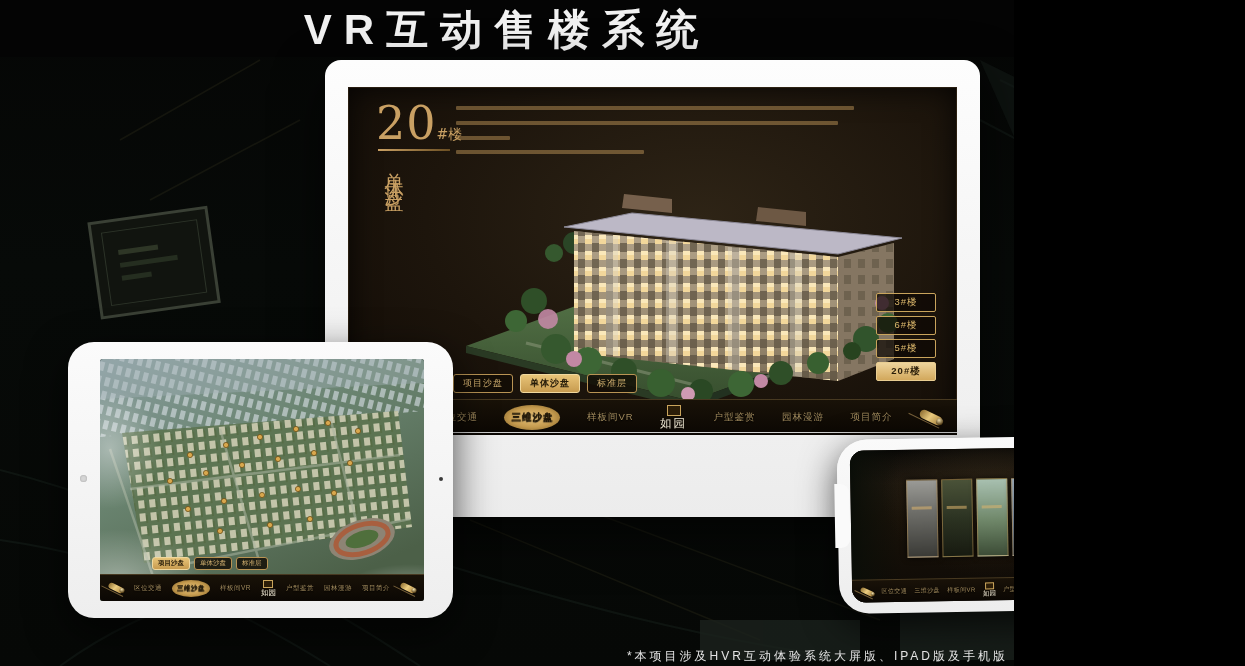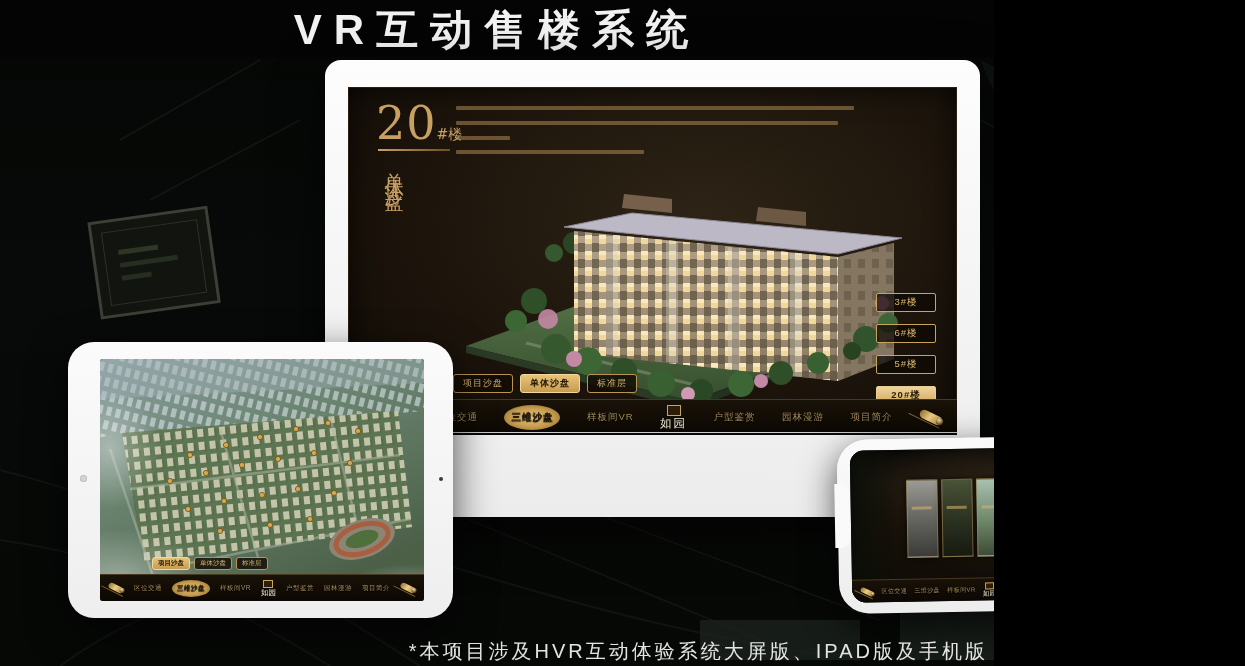--- a/index.html
+++ b/index.html
@@ -1,40 +1,40 @@
 <!DOCTYPE html>
 <html><head>
 <meta charset="utf-8">
 <style>
   html,body{margin:0;padding:0;background:#000;}
   .stage{position:relative;width:994px;height:666px;overflow:hidden;
     background:linear-gradient(180deg,#050605 0%,#070a08 40%,#060806 100%);
-    font-family:"Liberation Sans",sans-serif;}
+    font-family:"Liberation Sans",sans-serif;padding-left:20px;}
   
   .bg-map{position:absolute;inset:0;pointer-events:none;}
   .page-title{position:absolute;top:2px;left:0;width:100%;text-align:center;
     color:#f2f2f2;font-size:42px;font-weight:bold;letter-spacing:12px;}
-  .footnote{position:absolute;right:6px;bottom:1px;color:#e3e3e3;font-size:20px;letter-spacing:3px;}
+  .footnote{position:absolute;right:6px;bottom:1px;color:#e3e3e3;font-size:12px;letter-spacing:3px;}
   
   .monitor{position:absolute;left:325px;top:60px;width:655px;height:457px;background:linear-gradient(180deg,#fdfdfd,#ececec);
     border-radius:16px;box-shadow:0 18px 50px rgba(0,0,0,.65);}
   .monitor-screen{position:absolute;left:23px;top:27px;width:609px;height:348px;background:radial-gradient(ellipse at 58% 38%,#2e2416 0%,#1d150c 55%,#110b06 100%);
     box-shadow:inset 0 0 0 1px rgba(170,130,70,.18), inset 0 0 30px rgba(0,0,0,.8);overflow:hidden;}
   .screen-divider{position:absolute;left:23px;top:372px;width:609px;height:1px;background:#cfcfcf;}
   .monitor-stand{position:absolute;left:215px;top:457px;width:250px;height:160px;}
   
   .hd{position:absolute;left:28px;top:14px;color:#c9a063;}
   .hd-num{font-family:"DejaVu Serif",serif;font-size:46px;line-height:44px;letter-spacing:1px;}
   .hd-unit{font-family:"DejaVu Serif",serif;font-size:14px;}
   .hd-rule{width:72px;height:2px;background:linear-gradient(90deg,#c9a063,#6b4f23);margin:4px 0 6px 2px;}
   .hd-sub{writing-mode:vertical-rl;font-family:"DejaVu Serif",serif;font-size:19px;letter-spacing:7px;color:#c9a063;margin-left:6px;height:120px;}
   
   .txt-bar{position:absolute;height:4px;background:rgba(186,146,86,.5);border-radius:1px;}
   
-  .bbtn-col{position:absolute;left:528px;top:206px;display:flex;flex-direction:column;gap:12px;}
+  .bbtn-col{position:absolute;left:528px;top:206px;display:flex;flex-direction:column;gap:4px;}
   .bbtn{width:58px;text-align:center;font-size:9.5px;letter-spacing:1px;padding:2px 0;border:1px solid #c9a45c;
     color:#dcb86c;background:rgba(14,9,4,.72);border-radius:2px;}
   .bbtn.selected{background:linear-gradient(180deg,#eed49c,#d2a85c);color:#2a1d08;font-weight:bold;border-color:#e8cd92;}
   
   .tab-row{position:absolute;left:105px;bottom:42px;display:flex;gap:7px;}
   .tab{font-size:9px;letter-spacing:1px;padding:2px 9px;border:1px solid #b99454;border-radius:3px;
     color:#d2b070;background:rgba(18,12,5,.82);}
   .tab.selected{background:linear-gradient(180deg,#e8c478,#c79b4f);color:#241a08;font-weight:bold;border-color:#f0d89e;}
   
   .navbar{position:absolute;left:0;bottom:0;width:100%;display:flex;align-items:center;justify-content:space-between;

